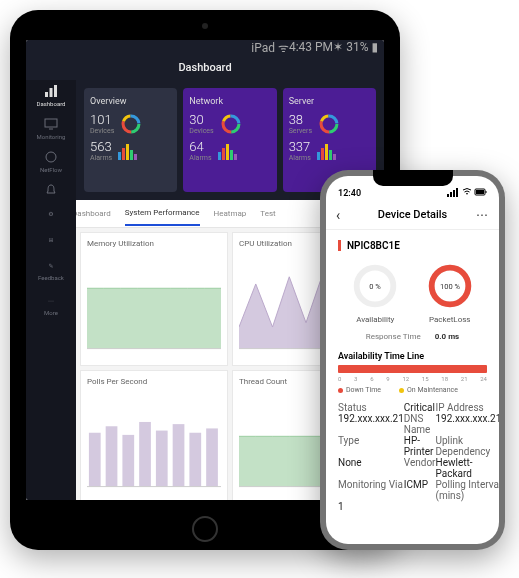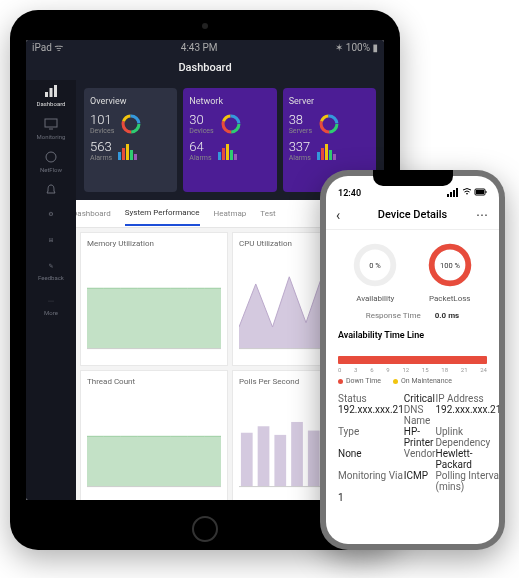--- a/index.html
+++ b/index.html
@@ -4,21 +4,21 @@
 <style>
 *{box-sizing:border-box;margin:0;padding:0;font-family:-apple-system,BlinkMacSystemFont,'Segoe UI',Roboto,sans-serif}
 body{background:#fff;width:519px;height:578px;position:relative;overflow:hidden}
 
 
 .ipad{position:absolute;left:10px;top:10px;width:390px;height:540px;background:#000;border-radius:28px;box-shadow:0 10px 30px rgba(0,0,0,.3)}
 .ipad-screen{position:absolute;left:16px;top:30px;width:358px;height:460px;background:#fff;overflow:hidden;border-radius:2px}
 .ipad-home{position:absolute;left:50%;bottom:8px;width:26px;height:26px;border:2px solid #333;border-radius:50%;transform:translateX(-50%)}
 .ipad-cam{position:absolute;left:50%;top:13px;width:6px;height:6px;background:#222;border-radius:50%;transform:translateX(-50%)}
 
-.statusbar{height:14px;background:#1a1d29;display:flex;justify-content:space-between;align-items:center;padding:6px 6px;font-size:10px;color:#aaa}
+.statusbar{height:14px;background:#1a1d29;display:flex;justify-content:flex-end;align-items:center;padding:6px 6px;font-size:12px;color:#aaa}
 .header{height:26px;background:#1a1d29;display:flex;align-items:center;justify-content:center;color:#eee;font-size:11px;font-weight:500}
 .topsection{display:flex;background:#1a1d29;height:120px}
 .sidebar{width:50px;background:#14161f;display:flex;flex-direction:column;align-items:center;padding-top:4px;gap:10px}
 .nav-item{display:flex;flex-direction:column;align-items:center;gap:2px;color:#6a6d78;font-size:6px;cursor:pointer}
 .nav-item.active{color:#ddd}
 .nav-icon{width:14px;height:14px;display:flex;align-items:center;justify-content:center}
 
 .cards{flex:1;display:flex;padding:8px;gap:6px}
 .card{flex:1;background:#4c1d95;border-radius:4px;padding:8px 6px}
 .card.active{background:#2e3243}
@@ -50,43 +50,43 @@
 .ph-more{position:absolute;right:10px;font-size:12px;color:#333;letter-spacing:1px}
 .ph-title{font-size:11px;font-weight:500}
 .ph-body{padding:10px 12px;font-size:9px}
 .dev-name{font-size:10px;font-weight:600;border-left:3px solid #e74c3c;padding-left:6px;margin-bottom:10px}
 .gauges{display:flex;justify-content:space-around;margin-bottom:8px}
 .gauge{display:flex;flex-direction:column;align-items:center;gap:4px}
 .gauge-circ{width:50px;height:50px}
 .gauge-lbl{font-size:8px;color:#555}
 .resp{text-align:center;font-size:8px;color:#777;margin-bottom:10px}
 .resp b{color:#333;margin-left:12px}
-.section-h{font-size:9px;font-weight:600;margin-bottom:16px}
+.section-h{font-size:9px;font-weight:600;margin-bottom:4px}
 .timeline{height:8px;background:#e74c3c;border-radius:1px;margin-bottom:2px}
 .tl-ticks{display:flex;justify-content:space-between;font-size:6px;color:#999;margin-bottom:4px}
-.legend{display:flex;gap:12px;font-size:7px;color:#666;margin-bottom:8px;align-items:flex-start}
+.legend{display:flex;gap:18px;font-size:7px;color:#666;margin-bottom:8px;align-items:flex-start}
 .legend span::before{content:'';display:inline-block;width:5px;height:5px;border-radius:50%;margin-right:3px;vertical-align:middle}
 .legend .down::before{background:#e74c3c}
 .legend .maint::before{background:#f1c40f}
 .props{display:grid;grid-template-columns:1fr 1fr 1fr;font-size:10px}
 .props .k{color:#666}
 .props .v{color:#222}
 
 svg{display:block}
 </style>
 </head>
 <body>
 
 <div class="ipad">
   <div class="ipad-cam"></div>
   <div class="ipad-screen">
     <div class="statusbar">
       <span>iPad ᯤ</span>
       <span>4:43 PM</span>
-      <span>✶ 100% ▮</span>
+      <span>✶ 31% ▮</span>
     </div>
     <div class="header">
       <span>Dashboard</span>
     </div>
     <div class="topsection">
       <div class="sidebar">
         <div class="nav-item active">
           <span class="nav-icon">
               <svg width="14" height="14">
                 <rect x="1" y="8" width="3" height="5" fill="#ddd"></rect>
@@ -251,46 +251,46 @@
               <line x1="0" y1="90" x2="140" y2="90" stroke="#ccc"></line>
             </svg>
           </div>
 </div>
 <div class="panel">
   <div class="panel-title">CPU Utilization</div>
   <div class="panel-chart">
             <svg viewBox="0 0 140 90" width="100%" height="100%">
               <path d="M 0,90 L 0,67.5 L 17.5,22.5 L 35,67.5 L 52.5,15 L 70,63 L 87.5,12 L 105,60 L 122.5,18 L 140,66 L 140,90 Z" fill="#b8a5c9" opacity="0.6"></path>
               <path d="M 0,67.5 L 17.5,22.5 L 35,67.5 L 52.5,15 L 70,63 L 87.5,12 L 105,60 L 122.5,18 L 140,66" fill="none" stroke="#b8a5c9" stroke-width="1"></path>
-              <line x1="0" y1="90" x2="140" y2="90" stroke="#ccc"></line>
-            </svg>
-          </div>
-</div>
-<div class="panel">
-  <div class="panel-title">Thread Count</div>
-  <div class="panel-chart">
-            <svg viewBox="0 0 140 90" width="100%" height="100%">
-              <path d="M 0,90 L 0,37.5 L 17.5,37.5 L 35,37.5 L 52.5,37.5 L 70,37.5 L 87.5,37.5 L 105,37.5 L 122.5,37.5 L 140,37.5 L 140,90 Z" fill="#9bcda0" opacity="0.6"></path>
-              <path d="M 0,37.5 L 17.5,37.5 L 35,37.5 L 52.5,37.5 L 70,37.5 L 87.5,37.5 L 105,37.5 L 122.5,37.5 L 140,37.5" fill="none" stroke="#9bcda0" stroke-width="1"></path>
               <line x1="0" y1="90" x2="140" y2="90" stroke="#ccc"></line>
             </svg>
           </div>
 </div>
 <div class="panel">
   <div class="panel-title">Polls Per Second</div>
   <div class="panel-chart">
             <svg viewBox="0 0 140 90" width="100%" height="100%">
               <rect x="2" y="33.75" width="12.25" height="56.25" fill="#b8a5c9" opacity="0.6"></rect>
               <rect x="19.5" y="27.000000000000007" width="12.25" height="62.99999999999999" fill="#b8a5c9" opacity="0.6"></rect>
               <rect x="37" y="36" width="12.25" height="54" fill="#b8a5c9" opacity="0.6"></rect>
               <rect x="54.5" y="22.5" width="12.25" height="67.5" fill="#b8a5c9" opacity="0.6"></rect>
               <rect x="72" y="31.5" width="12.25" height="58.5" fill="#b8a5c9" opacity="0.6"></rect>
               <rect x="89.5" y="24.75" width="12.25" height="65.25" fill="#b8a5c9" opacity="0.6"></rect>
               <rect x="107" y="33.75" width="12.25" height="56.25" fill="#b8a5c9" opacity="0.6"></rect>
               <rect x="124.5" y="29.249999999999993" width="12.25" height="60.75000000000001" fill="#b8a5c9" opacity="0.6"></rect>
+              <line x1="0" y1="90" x2="140" y2="90" stroke="#ccc"></line>
+            </svg>
+          </div>
+</div>
+<div class="panel">
+  <div class="panel-title">Thread Count</div>
+  <div class="panel-chart">
+            <svg viewBox="0 0 140 90" width="100%" height="100%">
+              <path d="M 0,90 L 0,37.5 L 17.5,37.5 L 35,37.5 L 52.5,37.5 L 70,37.5 L 87.5,37.5 L 105,37.5 L 122.5,37.5 L 140,37.5 L 140,90 Z" fill="#9bcda0" opacity="0.6"></path>
+              <path d="M 0,37.5 L 17.5,37.5 L 35,37.5 L 52.5,37.5 L 70,37.5 L 87.5,37.5 L 105,37.5 L 122.5,37.5 L 140,37.5" fill="none" stroke="#9bcda0" stroke-width="1"></path>
               <line x1="0" y1="90" x2="140" y2="90" stroke="#ccc"></line>
             </svg>
           </div>
 </div>
       </div>
   </div>
   <div class="ipad-home"></div>
 </div>
 
 <div class="iphone">
@@ -310,20 +310,21 @@
             <rect x="38.5" y="3" width="1" height="2" fill="#000"></rect>
           </svg>
       </span>
     </div>
     <div class="ph-header">
       <span class="ph-back">‹</span>
       <span class="ph-title">Device Details</span>
       <span class="ph-more">⋯</span>
     </div>
     <div class="ph-body">
+      <div class="dev-name">NPIC8BC1E</div>
       <div class="gauges" id="gauges">
 <div class="gauge">
   <svg class="gauge-circ" viewBox="0 0 60 60">
               <circle cx="30" cy="30" r="22" fill="none" stroke="#eee" stroke-width="7"></circle>
               <circle cx="30" cy="30" r="22" fill="none" stroke="#ddd" stroke-width="7" stroke-dasharray="0 138" transform="rotate(-90 30 30)"></circle>
               <text x="30" y="34" text-anchor="middle" font-size="9" fill="#333">0 %</text>
             </svg>
   <span class="gauge-lbl">Availability</span>
 </div>
 <div class="gauge">

